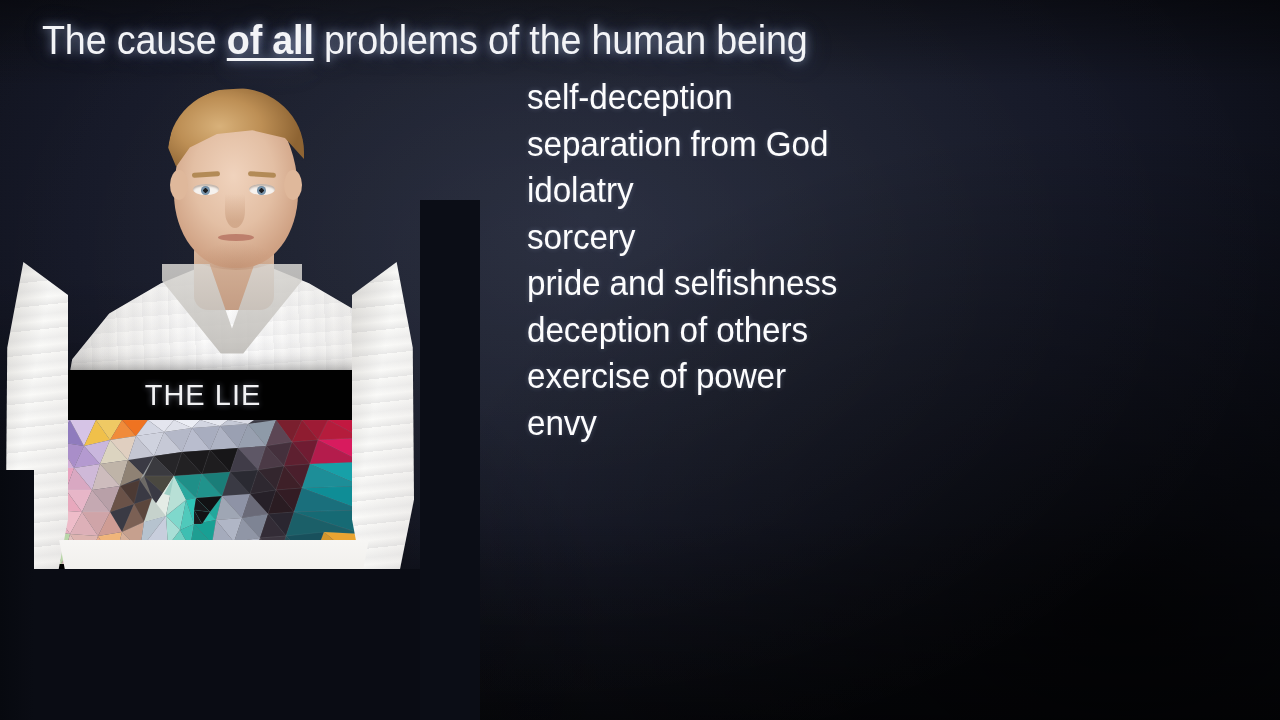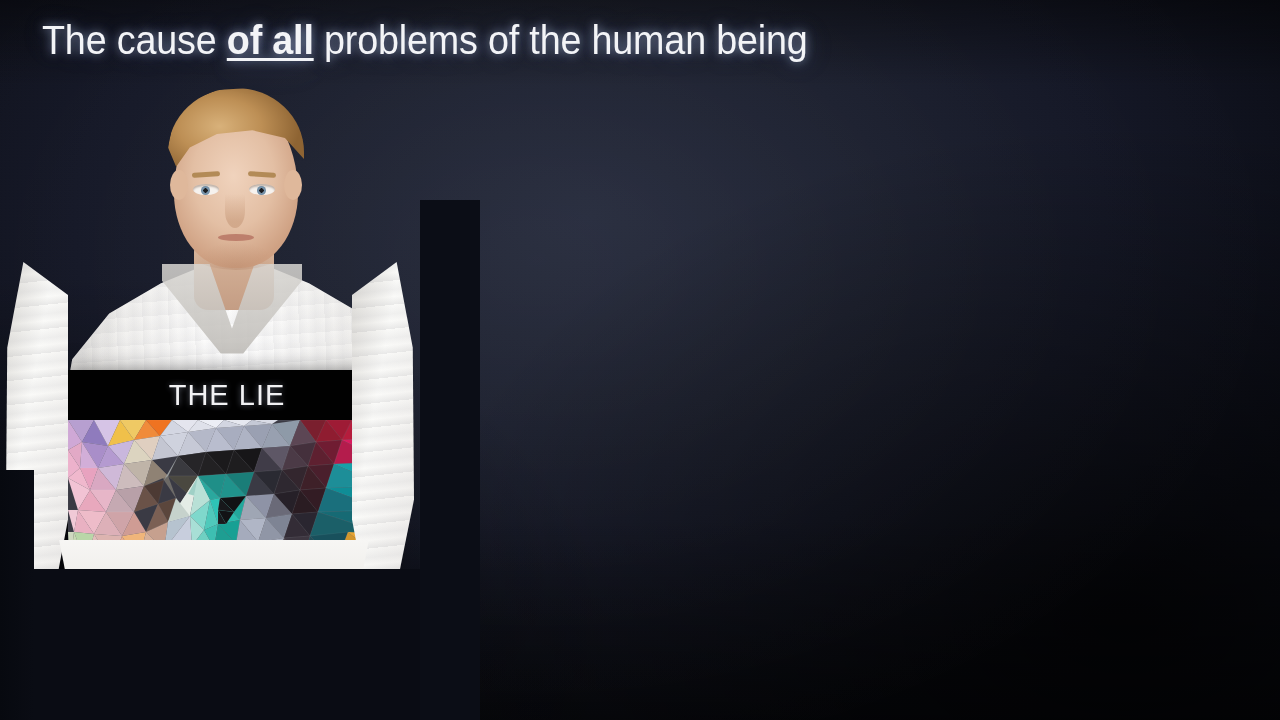--- a/index.html
+++ b/index.html
@@ -238,21 +238,21 @@
     top: 120px;
     width: 124px;
     height: 72px;
     background: radial-gradient(ellipse 62px 40px at 50% 100%, rgba(170,120,90,0.30) 0%, rgba(170,120,90,0) 70%);
     border-radius: 0 0 50% 50%;
   }
 
   
   #card {
     position: absolute;
-    left: 68px;
+    left: 44px;
     top: 370px;
     width: 318px;
     height: 249px;
     background: #b91c1c;
     box-shadow: 0 6px 22px rgba(0,0,0,0.75), 0 1px 0 rgba(255,255,255,0.10);
     overflow: hidden;
   }
   .cap {
     position: absolute;
     left: 0;
@@ -577,14 +577,24 @@
   <div class="shirt-lower"></div>
   <div class="shirt-btn"></div>
   <div class="photo-crop"></div>
   <div class="photo-crop-left"></div>
   <div class="photo-crop-right"></div>
 
   <div id="title">
     <span>The cause </span><span class="em">of all</span><span> problems of the human being</span>
   </div>
 
+  <div id="list">
+    <div class="row">self-deception</div>
+    <div class="row">separation from God</div>
+    <div class="row">idolatry</div>
+    <div class="row">sorcery</div>
+    <div class="row">pride and selfishness</div>
+    <div class="row">deception of others</div>
+    <div class="row">exercise of power</div>
+    <div class="row">envy</div>
+  </div>
 
 </div>
 
 </body></html>

